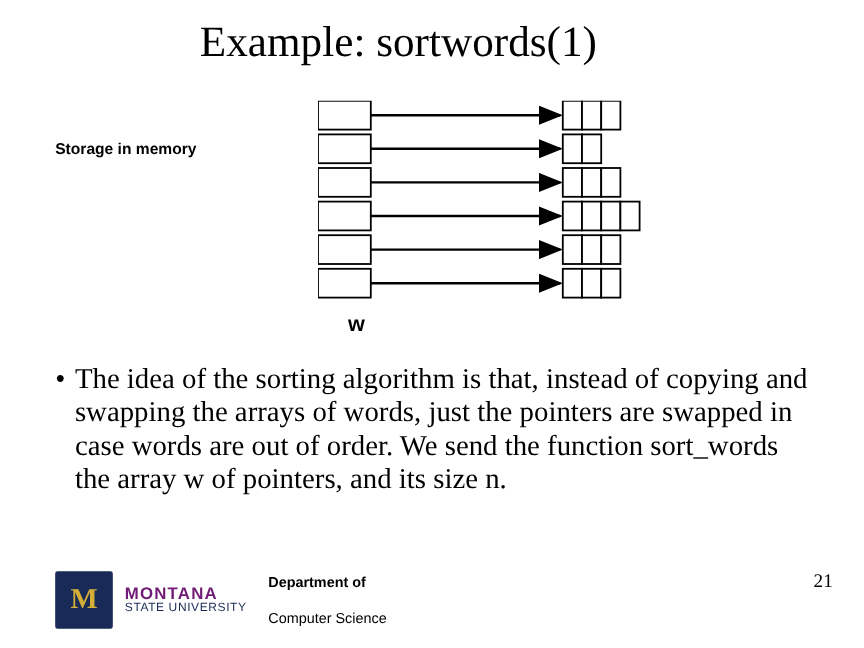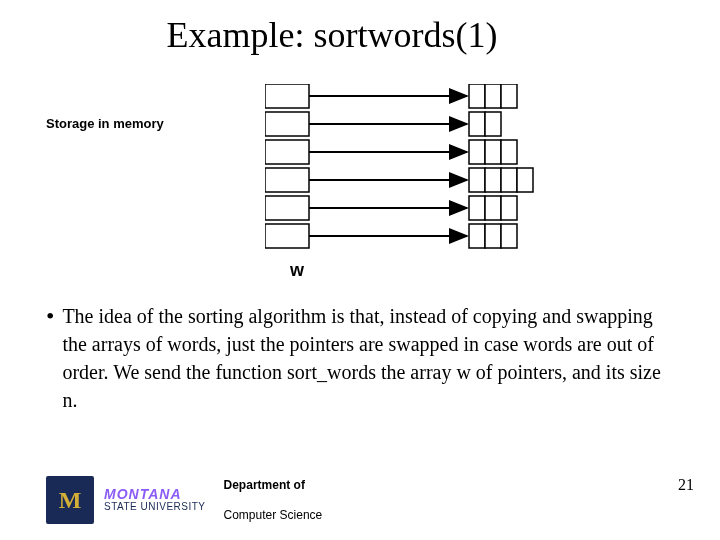--- a/index.html
+++ b/index.html
@@ -62,21 +62,21 @@
     display: flex;
     align-items: flex-start;
     gap: 8px;
   }
   .bullet .dot {
     flex: 0 0 auto;
     font-size: 24px;
     line-height: 28px;
   }
   .bullet .text {
-    font-size: 20px;
+    font-size: 24px;
     line-height: 28px;
   }
   .page-num {
     position: absolute;
     right: 26px;
     bottom: 46px;
     font-size: 16px;
     margin-top: 28px;
   }
   .footer-logo {
@@ -101,25 +101,24 @@
     font-weight: 700;
     font-size: 24px;
     border-radius: 2px;
   }
   .logo-text {
     display: flex;
     flex-direction: column;
     line-height: 1.05;
   }
   .logo-text .uni {
-    color: #8b5cf6;
+    color: #701a75;
     font-weight: 700;
     letter-spacing: 1px;
     font-size: 14px;
-    font-style: italic;
   }
   .logo-text .sub {
     color: #1a2a56;
     font-size: 10px;
     letter-spacing: 0.5px;
   }
   .dept-text {
     display: flex;
     flex-direction: column;
     line-height: 1.2;

